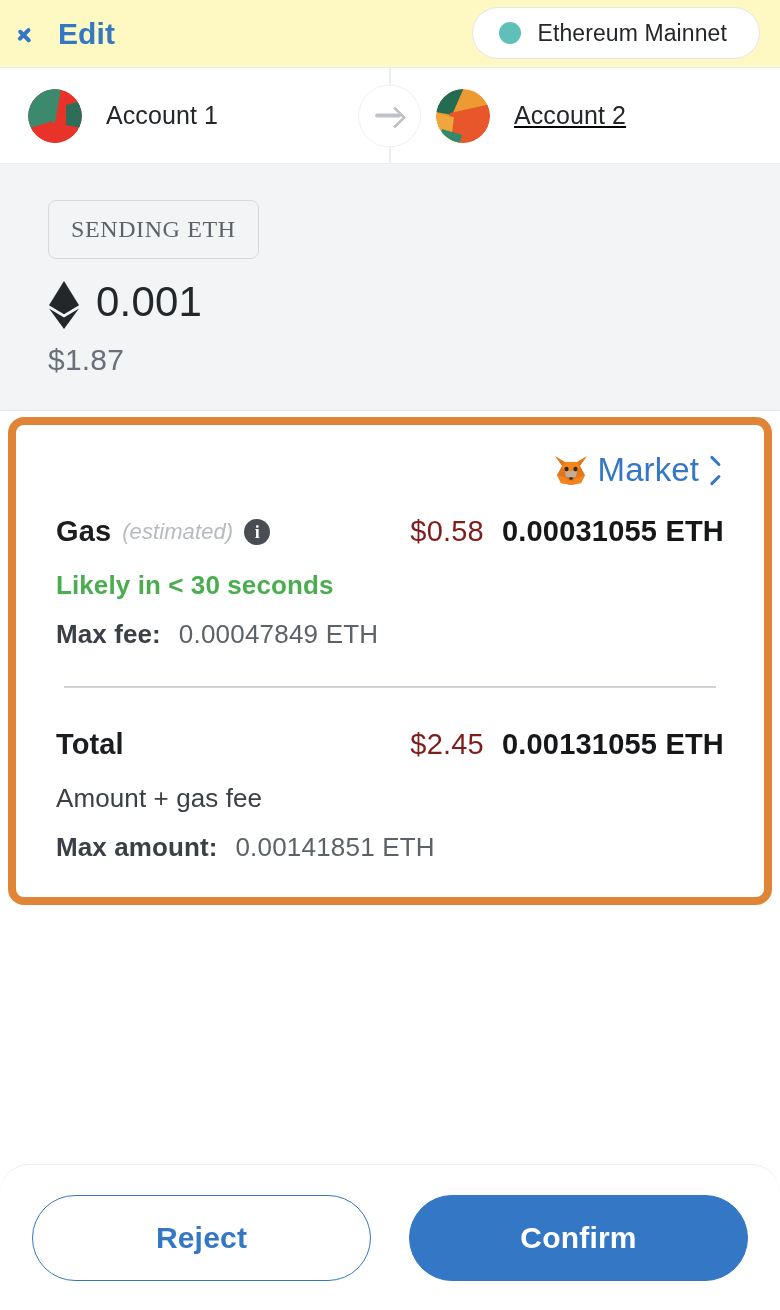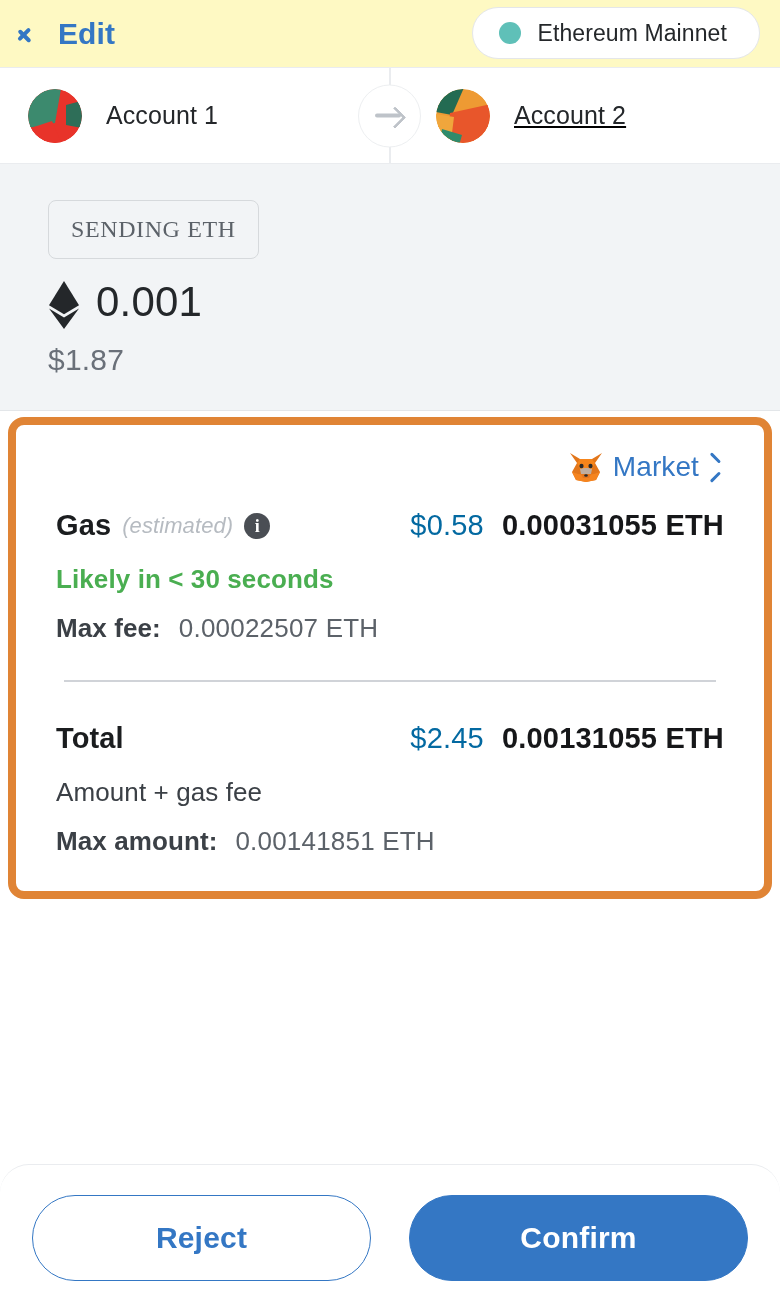--- a/index.html
+++ b/index.html
@@ -235,21 +235,21 @@
     display: inline-flex;
     align-items: center;
     gap: 9px;
     cursor: pointer;
     background: none;
     border: none;
     padding: 0;
   }
   .fox-icon { width: 36px; height: 32px; flex: 0 0 36px; display: block; }
   .market-label {
-    font-size: 28px;
+    font-size: 33px;
     font-weight: 500;
     color: #3477C4;
     letter-spacing: .1px;
   }
   .chev-right {
     position: relative;
     width: 16px; height: 22px;
     flex: 0 0 16px;
   }
   .chev-right::before,
@@ -303,21 +303,21 @@
   .speed-text {
     font-size: 26px;
     font-weight: 700;
     color: #4AAE51;
     letter-spacing: .1px;
   }
 
   .fee-right { display: flex; align-items: baseline; gap: 18px; white-space: nowrap; }
   .fee-fiat {
     font-size: 29px;
-    color: #0369a1;
+    color: #7f1d1d;
     letter-spacing: .2px;
   }
   .fee-eth-strong {
     font-size: 29px;
     font-weight: 700;
     color: #161719;
     letter-spacing: .2px;
   }
   .maxfee-label {
     font-size: 26px;
@@ -495,21 +495,21 @@
         <div class="fee-right">
           <span class="fee-fiat">$0.58</span>
           <span class="fee-eth-strong">0.00031055 ETH</span>
         </div>
       </div>
 
       <div class="fee-row">
         <span class="speed-text">Likely in &lt; 30 seconds</span>
         <div class="fee-right">
           <span class="maxfee-label">Max fee:</span>
-          <span class="maxfee-value">0.00022507 ETH</span>
+          <span class="maxfee-value">0.00047849 ETH</span>
         </div>
       </div>
 
       <div class="card-divider"></div>
 
       <div class="fee-row">
         <span class="total-title">Total</span>
         <div class="fee-right">
           <span class="fee-fiat">$2.45</span>
           <span class="fee-eth-strong">0.00131055 ETH</span>

